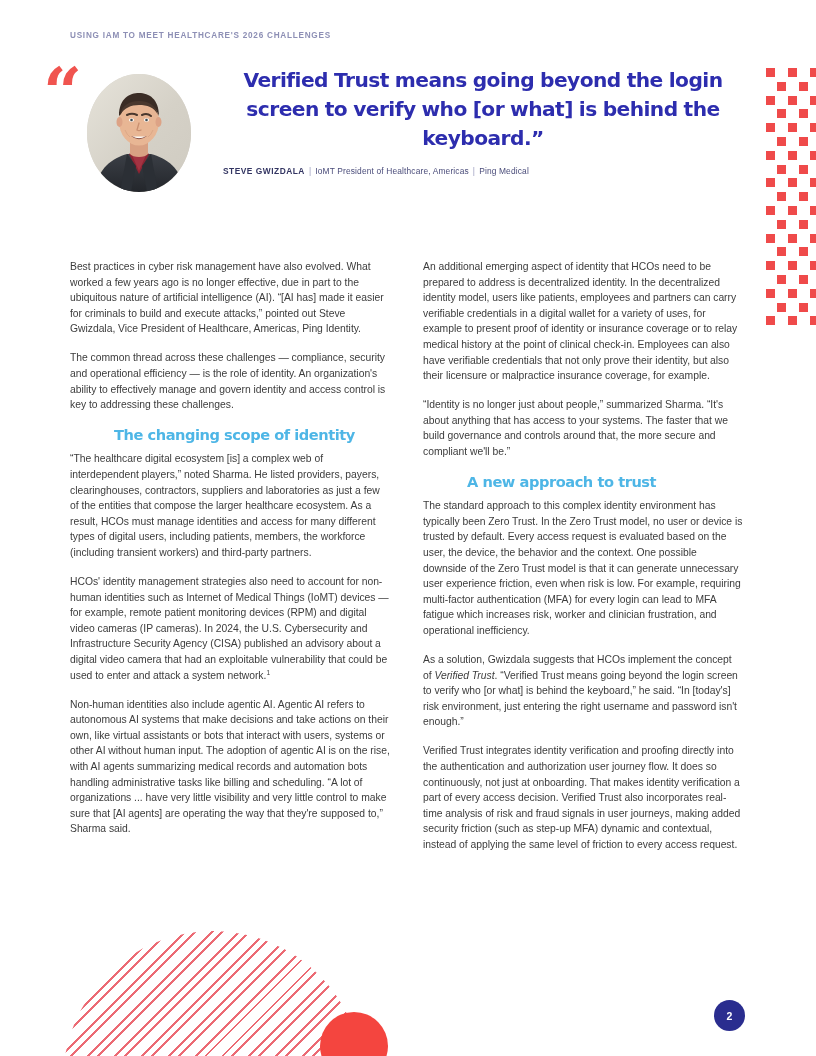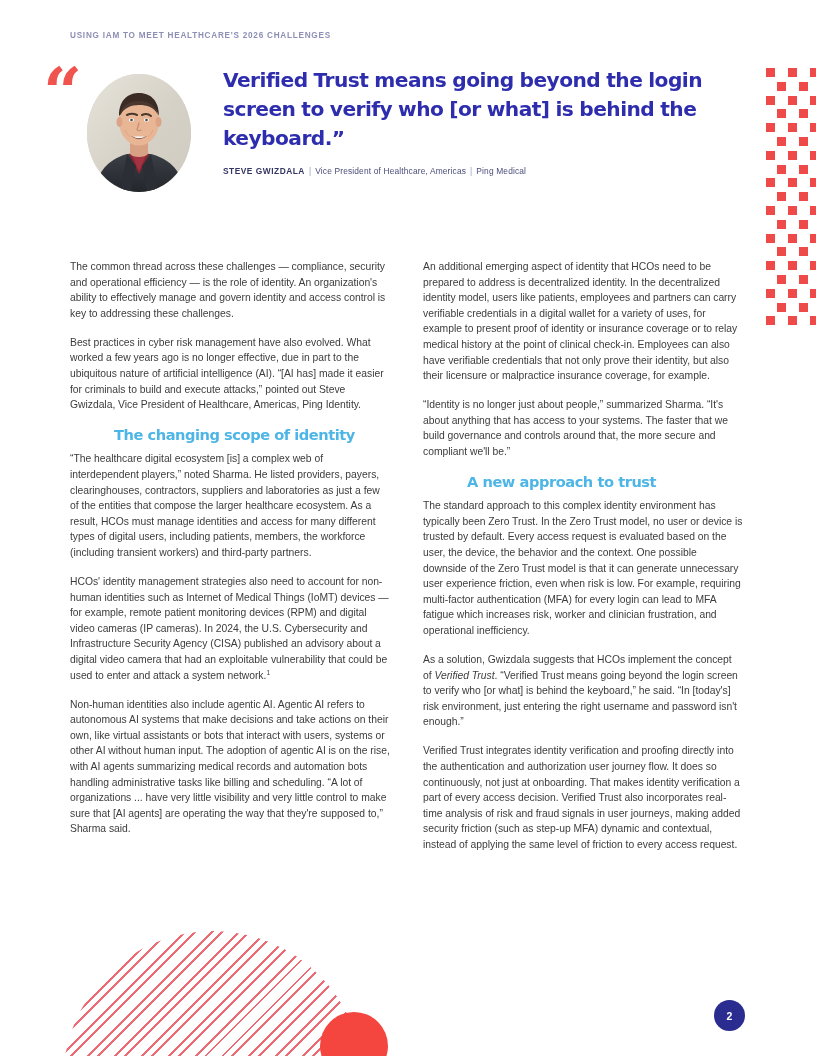--- a/index.html
+++ b/index.html
@@ -145,20 +145,21 @@
 
   .quote-headline {
     font-family: "DejaVu Sans", sans-serif;
     font-size: 20.2px;
     line-height: 1.43;
     font-weight: 700;
     color: #2D2DAE;
     letter-spacing: -0.55px;
     word-spacing: -0.5px;
     max-width: 520px;
+    text-align: center;
   }
 
   .attribution {
     margin-top: 13px;
     font-size: 8.4px;
     color: #5C5E8E;
     letter-spacing: 0.15px;
   }
   .attribution .name {
     font-weight: 700;
@@ -347,30 +348,30 @@
         <ellipse cx="71.5" cy="48" rx="3" ry="5" fill="#dda386"></ellipse>
 
         <path d="M40 80 L33 118 L44 118 L49 92 Z" fill="#2b2f35"></path>
         <path d="M64 80 L71 118 L60 118 L55 92 Z" fill="#2b2f35"></path>
       </svg>
     </div>
 
     <div class="quote-text-wrap">
       <div class="quote-headline">Verified Trust means going beyond the login screen to verify who [or what] is behind the keyboard.”</div>
       <div class="attribution">
-        <span class="name">STEVE GWIZDALA</span><span class="sep">|</span><span class="role">Vice President of Healthcare, Americas</span><span class="sep">|</span><span class="org">Ping Medical</span>
+        <span class="name">STEVE GWIZDALA</span><span class="sep">|</span><span class="role">IoMT President of Healthcare, Americas</span><span class="sep">|</span><span class="org">Ping Medical</span>
       </div>
     </div>
   </div>
 
   <div class="columns">
 
     <div class="col">
+      <p class="para">Best practices in cyber risk management have also evolved. What worked a few years ago is no longer effective, due in part to the ubiquitous nature of artificial intelligence (AI). “[AI has] made it easier for criminals to build and execute attacks,” pointed out Steve Gwizdala, Vice President of Healthcare, Americas, Ping Identity.</p>
       <p class="para">The common thread across these challenges — compliance, security and operational efficiency — is the role of identity. An organization's ability to effectively manage and govern identity and access control is key to addressing these challenges.</p>
-      <p class="para">Best practices in cyber risk management have also evolved. What worked a few years ago is no longer effective, due in part to the ubiquitous nature of artificial intelligence (AI). “[AI has] made it easier for criminals to build and execute attacks,” pointed out Steve Gwizdala, Vice President of Healthcare, Americas, Ping Identity.</p>
 
       <h2 class="section-heading">The changing scope of identity</h2>
 
       <p class="para">“The healthcare digital ecosystem [is] a complex web of interdependent players,” noted Sharma. He listed providers, payers, clearinghouses, contractors, suppliers and laboratories as just a few of the entities that compose the larger healthcare ecosystem. As a result, HCOs must manage identities and access for many different types of digital users, including patients, members, the workforce (including transient workers) and third-party partners.</p>
       <p class="para"><span>HCOs' identity management strategies also need to account for non-human identities such as Internet of Medical Things (IoMT) devices — for example, remote patient monitoring devices (RPM) and digital video cameras (IP cameras). In 2024, the U.S. Cybersecurity and Infrastructure Security Agency (CISA) published an advisory about a digital video camera that had an exploitable vulnerability that could be used to enter and attack a system network.</span><span class="sup">1</span></p>
       <p class="para">Non-human identities also include agentic AI. Agentic AI refers to autonomous AI systems that make decisions and take actions on their own, like virtual assistants or bots that interact with users, systems or other AI without human input. The adoption of agentic AI is on the rise, with AI agents summarizing medical records and automation bots handling administrative tasks like billing and scheduling. “A lot of organizations ... have very little visibility and very little control to make sure that [AI agents] are operating the way that they're supposed to,” Sharma said.</p>
     </div>
 
     <div class="col">
       <p class="para">An additional emerging aspect of identity that HCOs need to be prepared to address is decentralized identity. In the decentralized identity model, users like patients, employees and partners can carry verifiable credentials in a digital wallet for a variety of uses, for example to present proof of identity or insurance coverage or to relay medical history at the point of clinical check-in. Employees can also have verifiable credentials that not only prove their identity, but also their licensure or malpractice insurance coverage, for example.</p>

